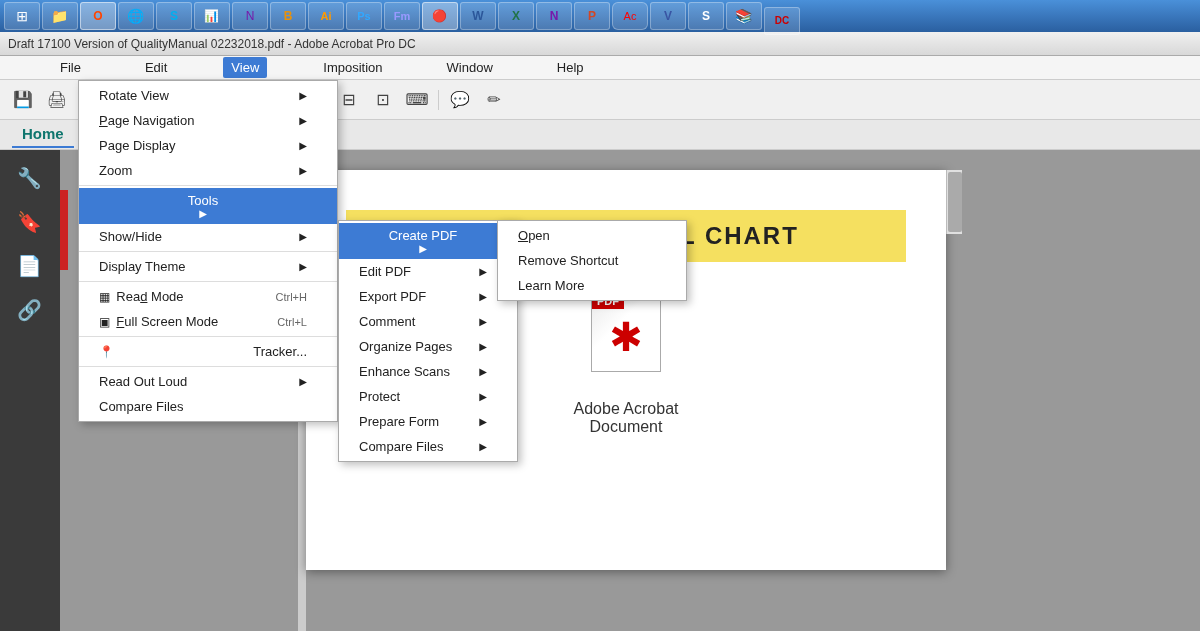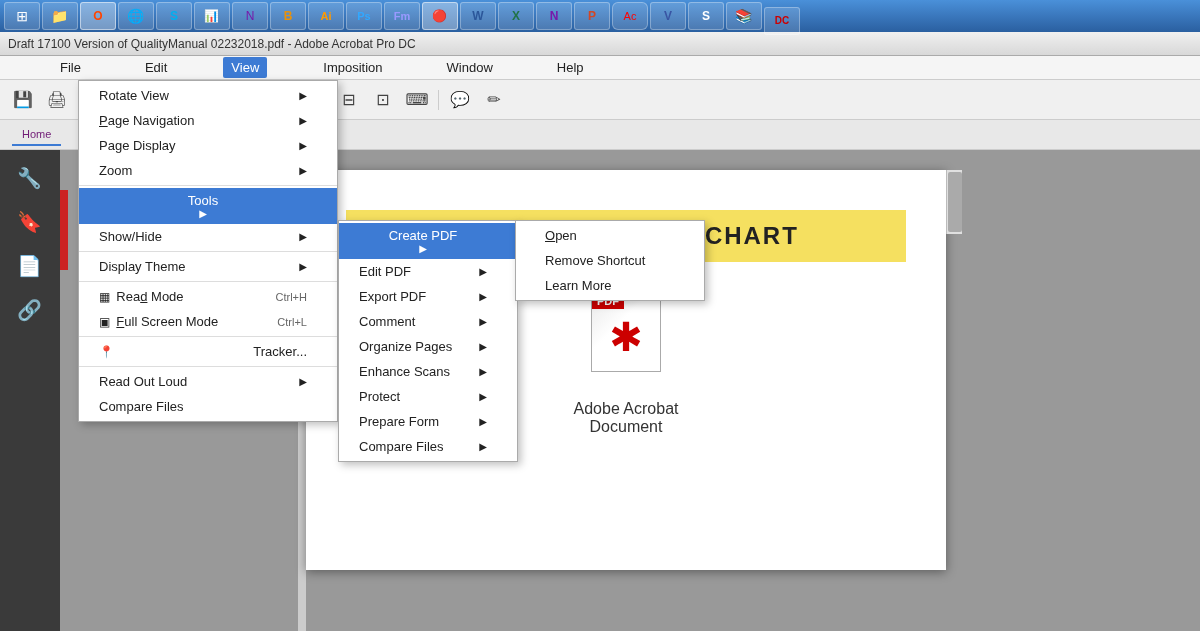--- a/index.html
+++ b/index.html
@@ -19,21 +19,21 @@
     .menu-item.active { background: #3d7bd4; color: white; }
 
     
     #toolbar { height: 40px; background: #f0f0f0; display: flex; align-items: center; padding: 0 8px; gap: 4px; border-bottom: 1px solid #ccc; }
     .tool-btn { width: 30px; height: 28px; display: flex; align-items: center; justify-content: center; cursor: pointer; border-radius: 3px; font-size: 16px; color: #444; border: 1px solid transparent; }
     .tool-sep { width: 1px; height: 20px; background: #ccc; margin: 0 2px; }
     .zoom-select { height: 22px; border: 1px solid #aaa; background: white; font-size: 12px; padding: 0 2px; cursor: pointer; }
 
     
     #home-tab { height: 30px; background: #e8e8e8; display: flex; align-items: center; padding: 0 12px; border-bottom: 1px solid #ccc; }
-    .tab-label { font-size: 11px; font-weight: normal; color: #701a75; padding: 4px 10px; border-bottom: 2px solid #3d7bd4; }
+    .tab-label { font-size: 15px; font-weight: bold; color: #0f766e; padding: 4px 10px; border-bottom: 2px solid #3d7bd4; }
 
     
     #layout { display: flex; height: calc(631px - 32px - 24px - 24px - 40px - 30px); position: relative; }
     #sidebar { width: 60px; background: #3a3a3a; display: flex; flex-direction: column; align-items: center; padding-top: 8px; gap: 4px; }
     .sidebar-icon { width: 44px; height: 40px; display: flex; flex-direction: column; align-items: center; justify-content: center; cursor: pointer; border-radius: 3px; color: #ccc; font-size: 18px; }
     .sidebar-icon.active { color: white; }
 
     
     #main-content { flex: 1; background: #999; display: flex; align-items: flex-start; justify-content: center; padding-top: 20px; overflow: hidden; position: relative; }
     #pdf-area { width: 640px; background: white; min-height: 400px; box-shadow: 0 2px 10px rgba(0,0,0,0.4); display: flex; flex-direction: column; align-items: center; padding: 40px; }
@@ -56,21 +56,21 @@
     .dd-item { padding: 5px 30px 5px 20px; cursor: pointer; display: flex; align-items: center; justify-content: space-between; white-space: nowrap; color: #222; }
     .dd-item:hover, .dd-item.active { background: #3d7bd4; color: white; flex-direction: column; }
     .dd-item .shortcut { color: #666; font-size: 11px; margin-left: 20px; }
     .dd-separator { height: 1px; background: #ddd; margin: 2px 0; }
     .dd-arrow { font-size: 10px; }
 
     
     #tools-dropdown { position: absolute; left: 338px; top: 220px; background: white; border: 1px solid #aaa; box-shadow: 3px 3px 8px rgba(0,0,0,0.25); width: 180px; z-index: 101; padding: 2px 0; }
 
     
-    #createpdf-dropdown { position: absolute; left: 515px; top: 220px; background: white; border: 1px solid #aaa; box-shadow: 3px 3px 8px rgba(0,0,0,0.25); width: 190px; z-index: 102; padding: 2px 9px; }
+    #createpdf-dropdown { position: absolute; left: 497px; top: 220px; background: white; border: 1px solid #aaa; box-shadow: 3px 3px 8px rgba(0,0,0,0.25); width: 190px; z-index: 102; padding: 2px 0; }
   </style>
 </head>
 <body>
 
 <div id="taskbar">
   <div class="taskbar-btn">⊞</div>
   <div class="taskbar-btn">📁</div>
   <div class="taskbar-btn taskbar-active" style="font-size:12px;color:#ff4400;font-weight:bold;">O</div>
   <div class="taskbar-btn" style="font-size:14px;">🌐</div>
   <div class="taskbar-btn" style="font-size:12px;color:#00aff0;font-weight:bold;">S</div>

